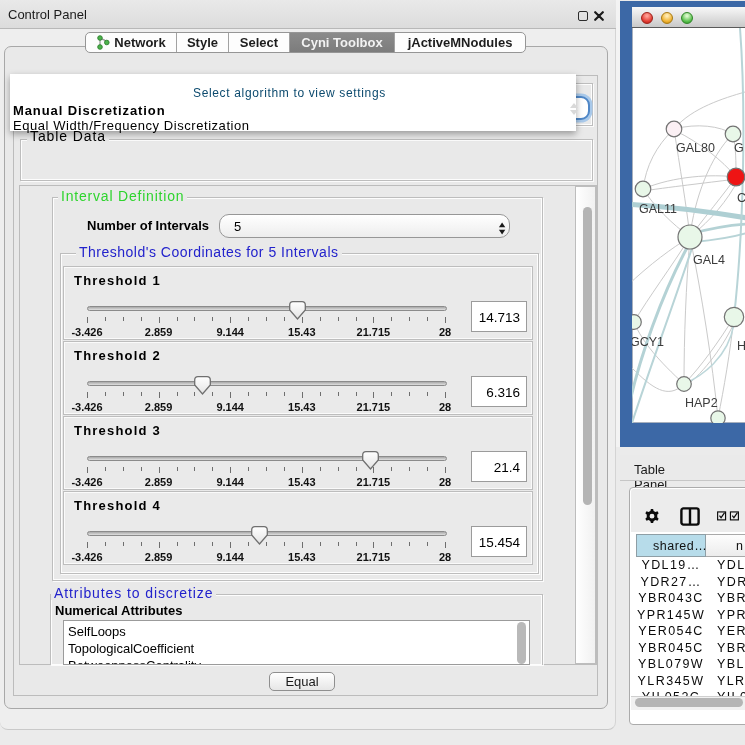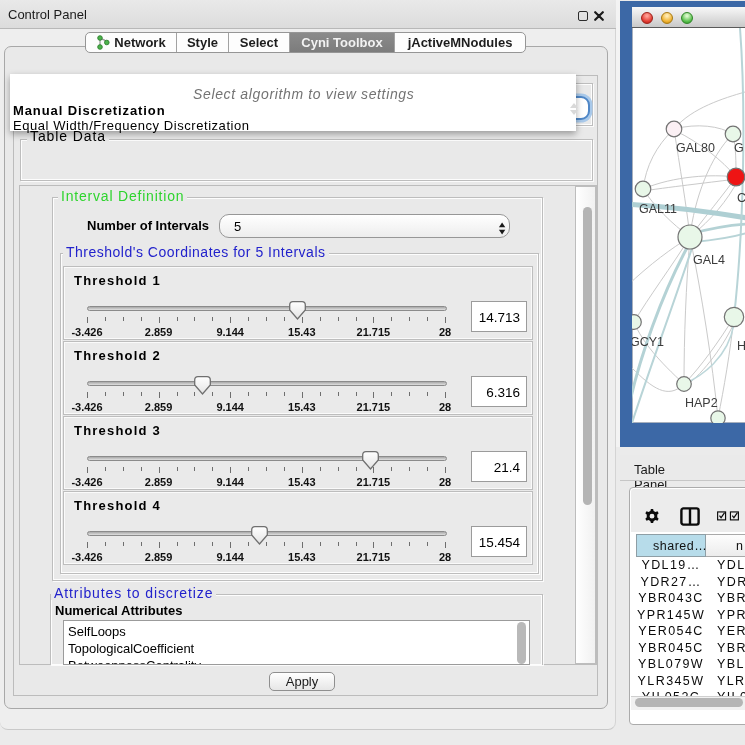--- a/index.html
+++ b/index.html
@@ -100,21 +100,21 @@
   <div class="abs" style="left:87px;top:218px;font-size:13px;font-weight:bold;color:#000;">Number of Intervals</div>
   <div class="combo" style="left:219px;top:214px;width:291px;height:24px;">
     <div class="ctext" style="left:14px;top:4px;">5</div>
     <div class="arrows" style="left:278px;top:6px;transform:scale(0.8);">
       <div class="up"></div>
         <div class="dn"></div>
     </div>
   </div>
 
   <div class="abs groupbox" style="left:60px;top:253px;width:479px;height:321px;"></div>
-  <div class="abs grouplabel" style="left:63px;top:246px;color:#2222cc;letter-spacing:0.5px;">Threshold's Coordinates for 5 Intervals</div>
+  <div class="abs grouplabel" style="left:76px;top:246px;color:#2222cc;letter-spacing:0.5px;">Threshold's Coordinates for 5 Intervals</div>
 
   <div class="throw" style="top:266px;">
   <div class="thtitle">Threshold 1</div>
   <div class="track"></div>
   <svg style="position:absolute;left:225.2px;top:34px;" width="17" height="19" viewBox="0 0 17 19">
         <defs>
           <linearGradient id="tg266" x1="0" y1="0" x2="0" y2="1">
             <stop offset="0" stop-color="#ffffff"></stop>
             <stop offset="1" stop-color="#e3e3e3"></stop>
           </linearGradient>
@@ -275,25 +275,25 @@
 </div>
 
   <div class="abs groupbox" style="left:50px;top:594px;width:493px;height:71px;border-bottom:none;"></div>
   <div class="abs grouplabel" style="left:51px;top:587px;color:#2222cc;letter-spacing:0.9px;">Attributes to discretize</div>
   <div class="abs" style="left:55px;top:603px;font-size:13px;font-weight:bold;color:#000;">Numerical Attributes</div>
   <div class="abs" style="left:63px;top:620px;width:467px;height:45px;background:#fff;border:1px solid #9b9b9b;box-sizing:border-box;overflow:hidden;">
     <div style="position:absolute;left:4px;top:2px;font-size:13px;color:#000;line-height:17px;">SelfLoops<br>TopologicalCoefficient<br>BetweennessCentrality</div>
     <div style="position:absolute;right:3px;top:1px;width:9px;height:42px;background:#b9b9b9;border-radius:5px;"></div>
   </div>
 
-  <div class="abs" style="left:269px;top:672px;width:66px;height:19px;background:linear-gradient(#ffffff,#e6e6e6);border:1px solid #8f8f8f;border-radius:5px;box-sizing:border-box;text-align:center;font-size:13px;color:#1a1a1a;padding-top:1px;">Apply</div>
+  <div class="abs" style="left:269px;top:672px;width:66px;height:19px;background:linear-gradient(#ffffff,#e6e6e6);border:1px solid #8f8f8f;border-radius:5px;box-sizing:border-box;text-align:center;font-size:13px;color:#1a1a1a;padding-top:1px;">Equal</div>
 
 
   <div class="abs" id="popup"></div>
-  <div class="abs" style="left:193px;top:86px;font-size:14px;color:#737373;letter-spacing:0.65px;font-style:italic;">Select algorithm to view settings</div>
+  <div class="abs" style="left:193px;top:86px;font-size:12px;color:#0c4a6e;letter-spacing:0.65px;">Select algorithm to view settings</div>
   <div class="abs" style="left:13px;top:103px;font-size:13px;font-weight:bold;color:#000;letter-spacing:0.9px;">Manual Discretization</div>
   <div class="abs" style="left:13px;top:118px;font-size:13px;color:#000;letter-spacing:0.55px;">Equal Width/Frequency Discretization</div>
 
   <div class="abs" style="left:570px;top:103px;width:0;height:0;border-left:4px solid transparent;border-right:4px solid transparent;border-bottom:5px solid #d9d9d9;"></div>
   <div class="abs" style="left:570px;top:110px;width:0;height:0;border-left:4px solid transparent;border-right:4px solid transparent;border-top:5px solid #d9d9d9;"></div>
 
   <div class="abs" id="netwin"></div>
   <div class="abs" id="nettitle">
     <div class="light" style="left:9px;background:radial-gradient(circle at 50% 28%,#ff9d92 10%,#e23b31 65%,#b0251c 95%);border:1px solid #9c2018;box-sizing:border-box;"></div>
     <div class="light" style="left:29px;background:radial-gradient(circle at 50% 28%,#ffeab0 10%,#efb12f 65%,#bd8618 95%);border:1px solid #a87a12;box-sizing:border-box;"></div>

